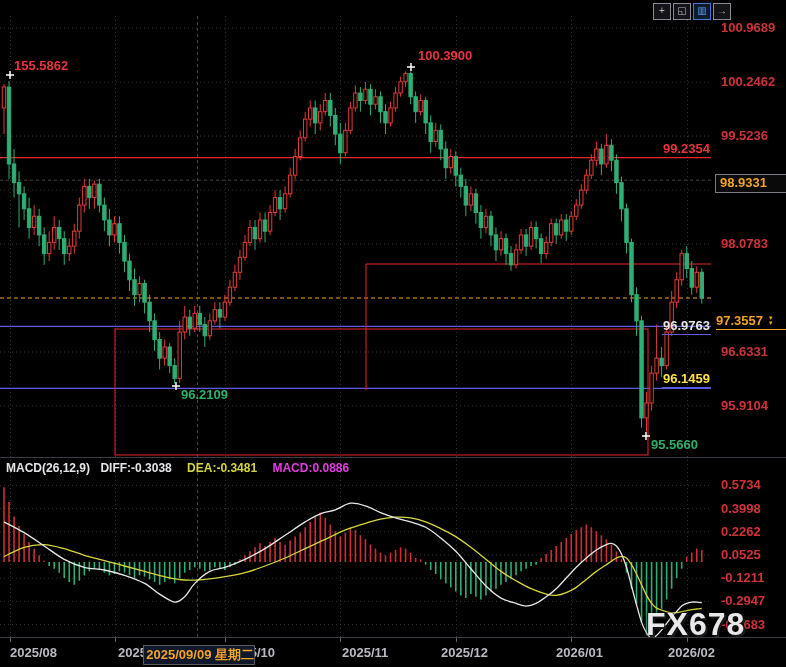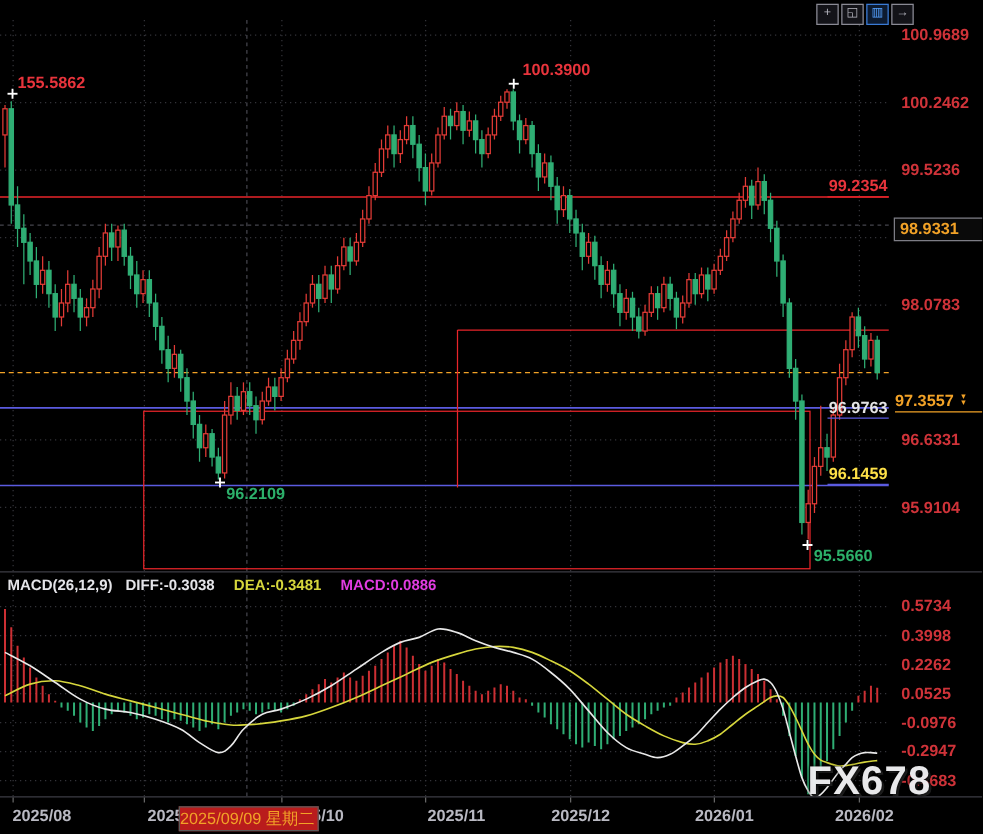--- a/index.html
+++ b/index.html
@@ -16,22 +16,22 @@
       text-align:center;background:#131318;cursor:pointer;}
   .tb.active{border-color:#3a7bd5;color:#55a2ff;background:#0d1b30;}
   .axl{position:absolute;font-size:13px;font-weight:700;color:#cf3339;z-index:2;white-space:nowrap;}
   .linelab{position:absolute;font-size:13px;font-weight:700;z-index:2;padding:0 1px 1px 1px;white-space:nowrap;}
   .tlab{position:absolute;top:645px;font-size:13px;font-weight:700;color:#b9b9c2;z-index:2;white-space:nowrap;}
   .anno{position:absolute;font-size:13px;font-weight:700;z-index:2;white-space:nowrap;}
   .anno.red{color:#e8343c;} .anno.green{color:#2cb06a;}
   #macd-header{left:6px;top:461px;font-size:12px;font-weight:700;}
   #macd-header .w{color:#e4e4e8;} #macd-header .w2{color:#e4e4e8;margin-left:7px;}
   #macd-header .y{color:#d6d63c;margin-left:12px;} #macd-header .m{color:#e13ce1;margin-left:12px;}
-  #datebox{left:143px;top:645px;width:110px;height:18px;background:#b91c1c;border:1px solid #5a5a5a;
-           color:#f2a227;font-size:13px;font-weight:400;line-height:17px;text-align:left;z-index:3;}
+  #datebox{left:143px;top:645px;width:110px;height:18px;background:#0f172a;border:1px solid #5a5a5a;
+           color:#f2a227;font-size:13px;font-weight:700;line-height:17px;text-align:right;z-index:3;}
   #crossprice{left:715px;top:174px;width:68px;height:17px;background:#0a0a0a;border:1px solid #7d7d85;
               color:#f2a227;font-size:13px;font-weight:700;line-height:16px;padding-left:4px;z-index:3;}
   #curprice{left:716px;top:288px;width:70px;height:17px;color:#f2a227;font-size:13px;font-weight:700;
             border-bottom:1px solid #f2a227;display:flex;align-items:center;z-index:3;margin-top:24px;}
   #curprice .arr{display:inline-flex;flex-direction:column;font-size:7px;line-height:4.5px;margin-left:6px;color:#f2a227;}
   #watermark{left:646px;top:606px;font-size:32px;font-weight:700;color:#f0f0f2;letter-spacing:1px;z-index:4;
              text-shadow:0 0 4px #000,2px 2px 0 #222;opacity:.97;}
 </style>
 </head>
 <body>
@@ -543,21 +543,21 @@
       <div class="axl" style="left: 721px; top: 20.094px;">100.9689</div>
       <div class="axl" style="left: 721px; top: 74.0796px;">100.2462</div>
       <div class="axl" style="left: 721px; top: 128.058px;">99.5236</div>
       <div class="axl" style="left: 721px; top: 236.022px;">98.0783</div>
       <div class="axl" style="left: 721px; top: 343.978px;">96.6331</div>
       <div class="axl" style="left: 721px; top: 397.964px;">95.9104</div>
       <div class="axl" style="left: 721px; top: 477.394px;">0.5734</div>
       <div class="axl" style="left: 721px; top: 500.587px;">0.3998</div>
       <div class="axl" style="left: 721px; top: 523.78px;">0.2262</div>
       <div class="axl" style="left: 721px; top: 546.986px;">0.0525</div>
-      <div class="axl" style="left: 721px; top: 570.179px;">-0.0976</div>
+      <div class="axl" style="left: 721px; top: 570.179px;">-0.1211</div>
       <div class="axl" style="left: 721px; top: 593.372px;">-0.2947</div>
       <div class="axl" style="left: 721px; top: 616.565px;">-0.4683</div>
       <div class="tlab" style="left: 10px;">2025/08</div>
       <div class="tlab" style="left: 118px;">2025/09</div>
       <div class="tlab" style="left: 228px;">2025/10</div>
       <div class="tlab" style="left: 342px;">2025/11</div>
       <div class="tlab" style="left: 441px;">2025/12</div>
       <div class="tlab" style="left: 556px;">2026/01</div>
       <div class="tlab" style="left: 668px;">2026/02</div>
       <div class="anno red" style="left: 14px; top: 58px;">155.5862</div>

